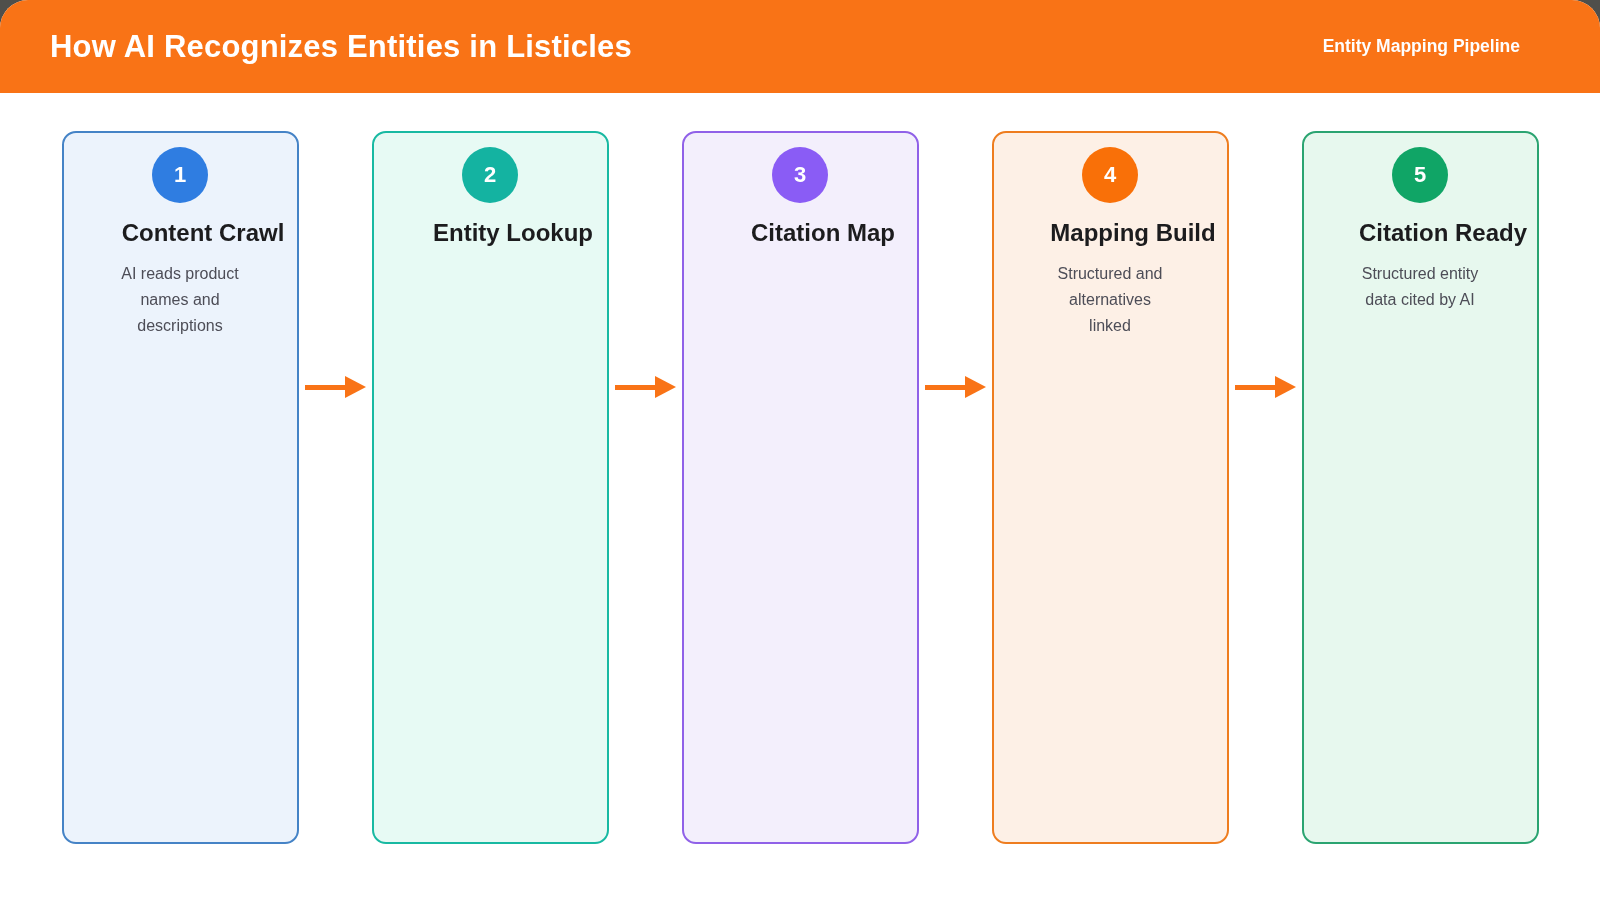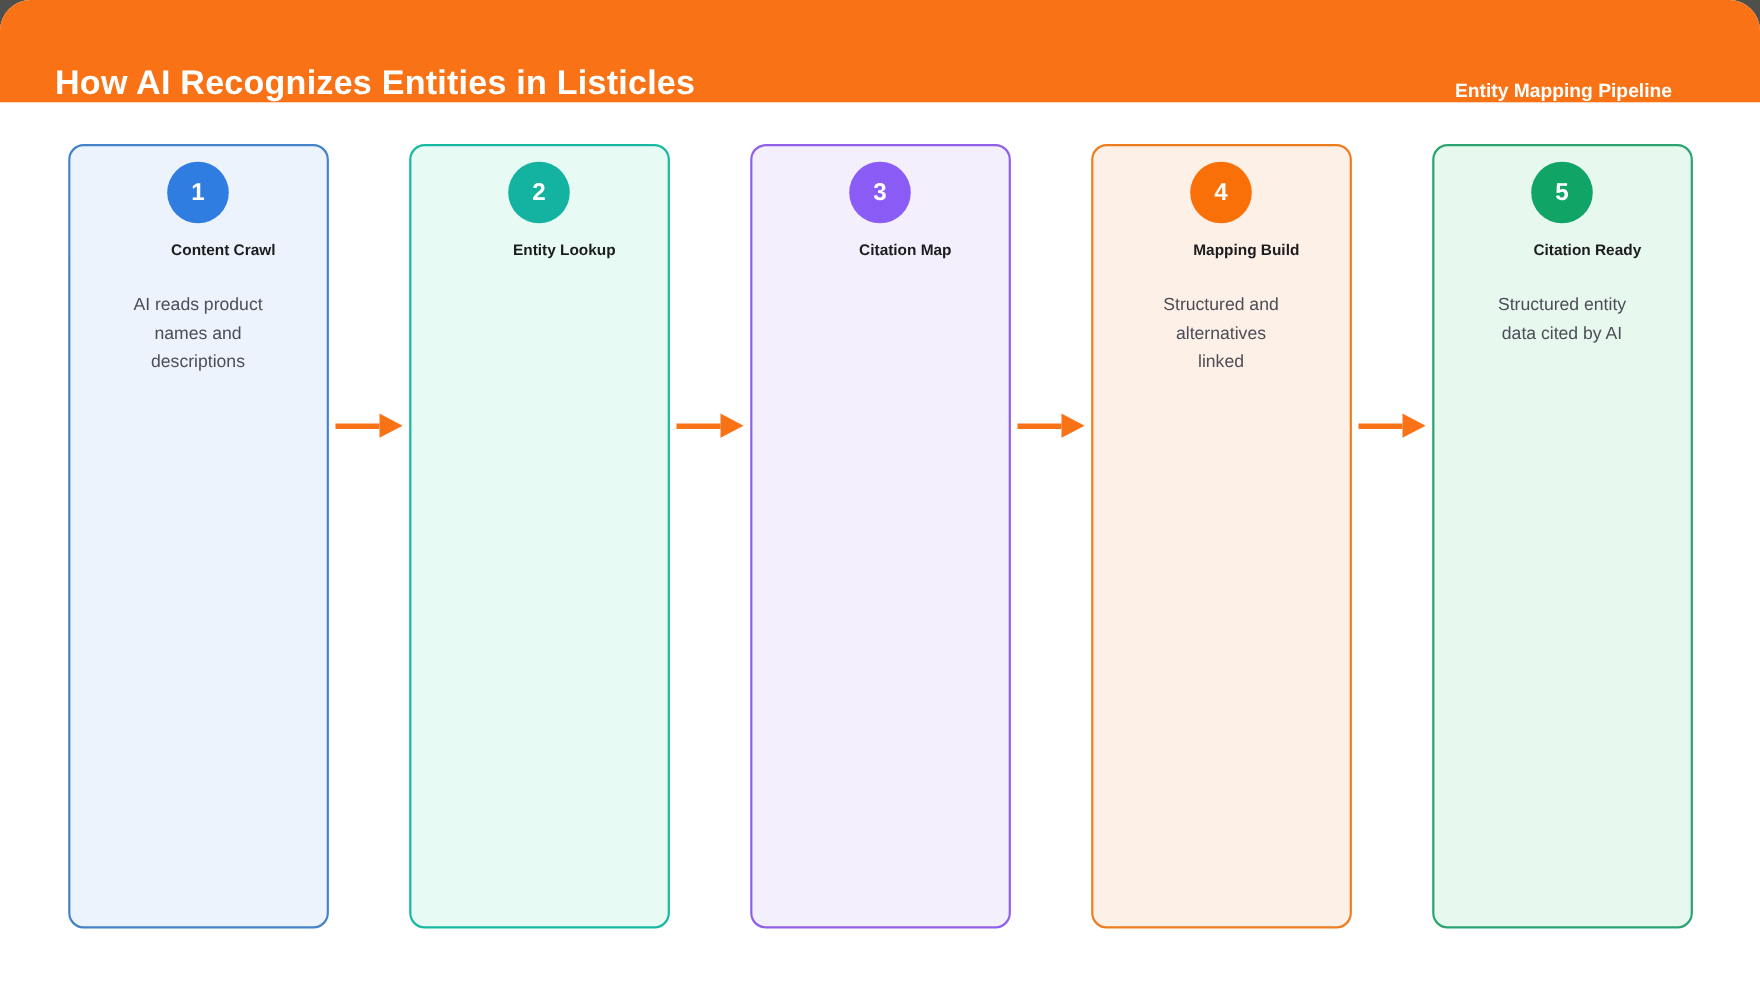--- a/index.html
+++ b/index.html
@@ -13,21 +13,21 @@
     width: 1600px;
     height: 900px;
     background: #ffffff;
     border-radius: 28px 28px 0 0;
     overflow: hidden;
   }
   .header {
     height: 93px;
     background: #f97316;
     display: flex;
-    align-items: flex-end;
+    align-items: center;
     justify-content: space-between;
     padding: 0 80px 0 50px;
   }
   .header-title {
     color: #ffffff;
     font-size: 31px;
     font-weight: 700;
     letter-spacing: 0.2px;
   }
   .header-subtitle {
@@ -56,27 +56,27 @@
     margin: 0 auto;
     display: flex;
     align-items: center;
     justify-content: center;
     color: #ffffff;
     font-size: 22px;
     font-weight: 700;
   }
   .card-title {
     margin-top: 16px;
-    font-size: 14px;
+    font-size: 24px;
     font-weight: 700;
     color: #1c1c1e;
     padding-left: 46px;
   }
   .card-desc {
-    margin: 30px auto 0;
+    margin: 14px auto 0;
     max-width: 185px;
     font-size: 16px;
     line-height: 26px;
     color: #4d4d57;
     white-space: pre-line;
   }
   .arrow-cell {
     width: 73px;
     display: flex;
     justify-content: center;

